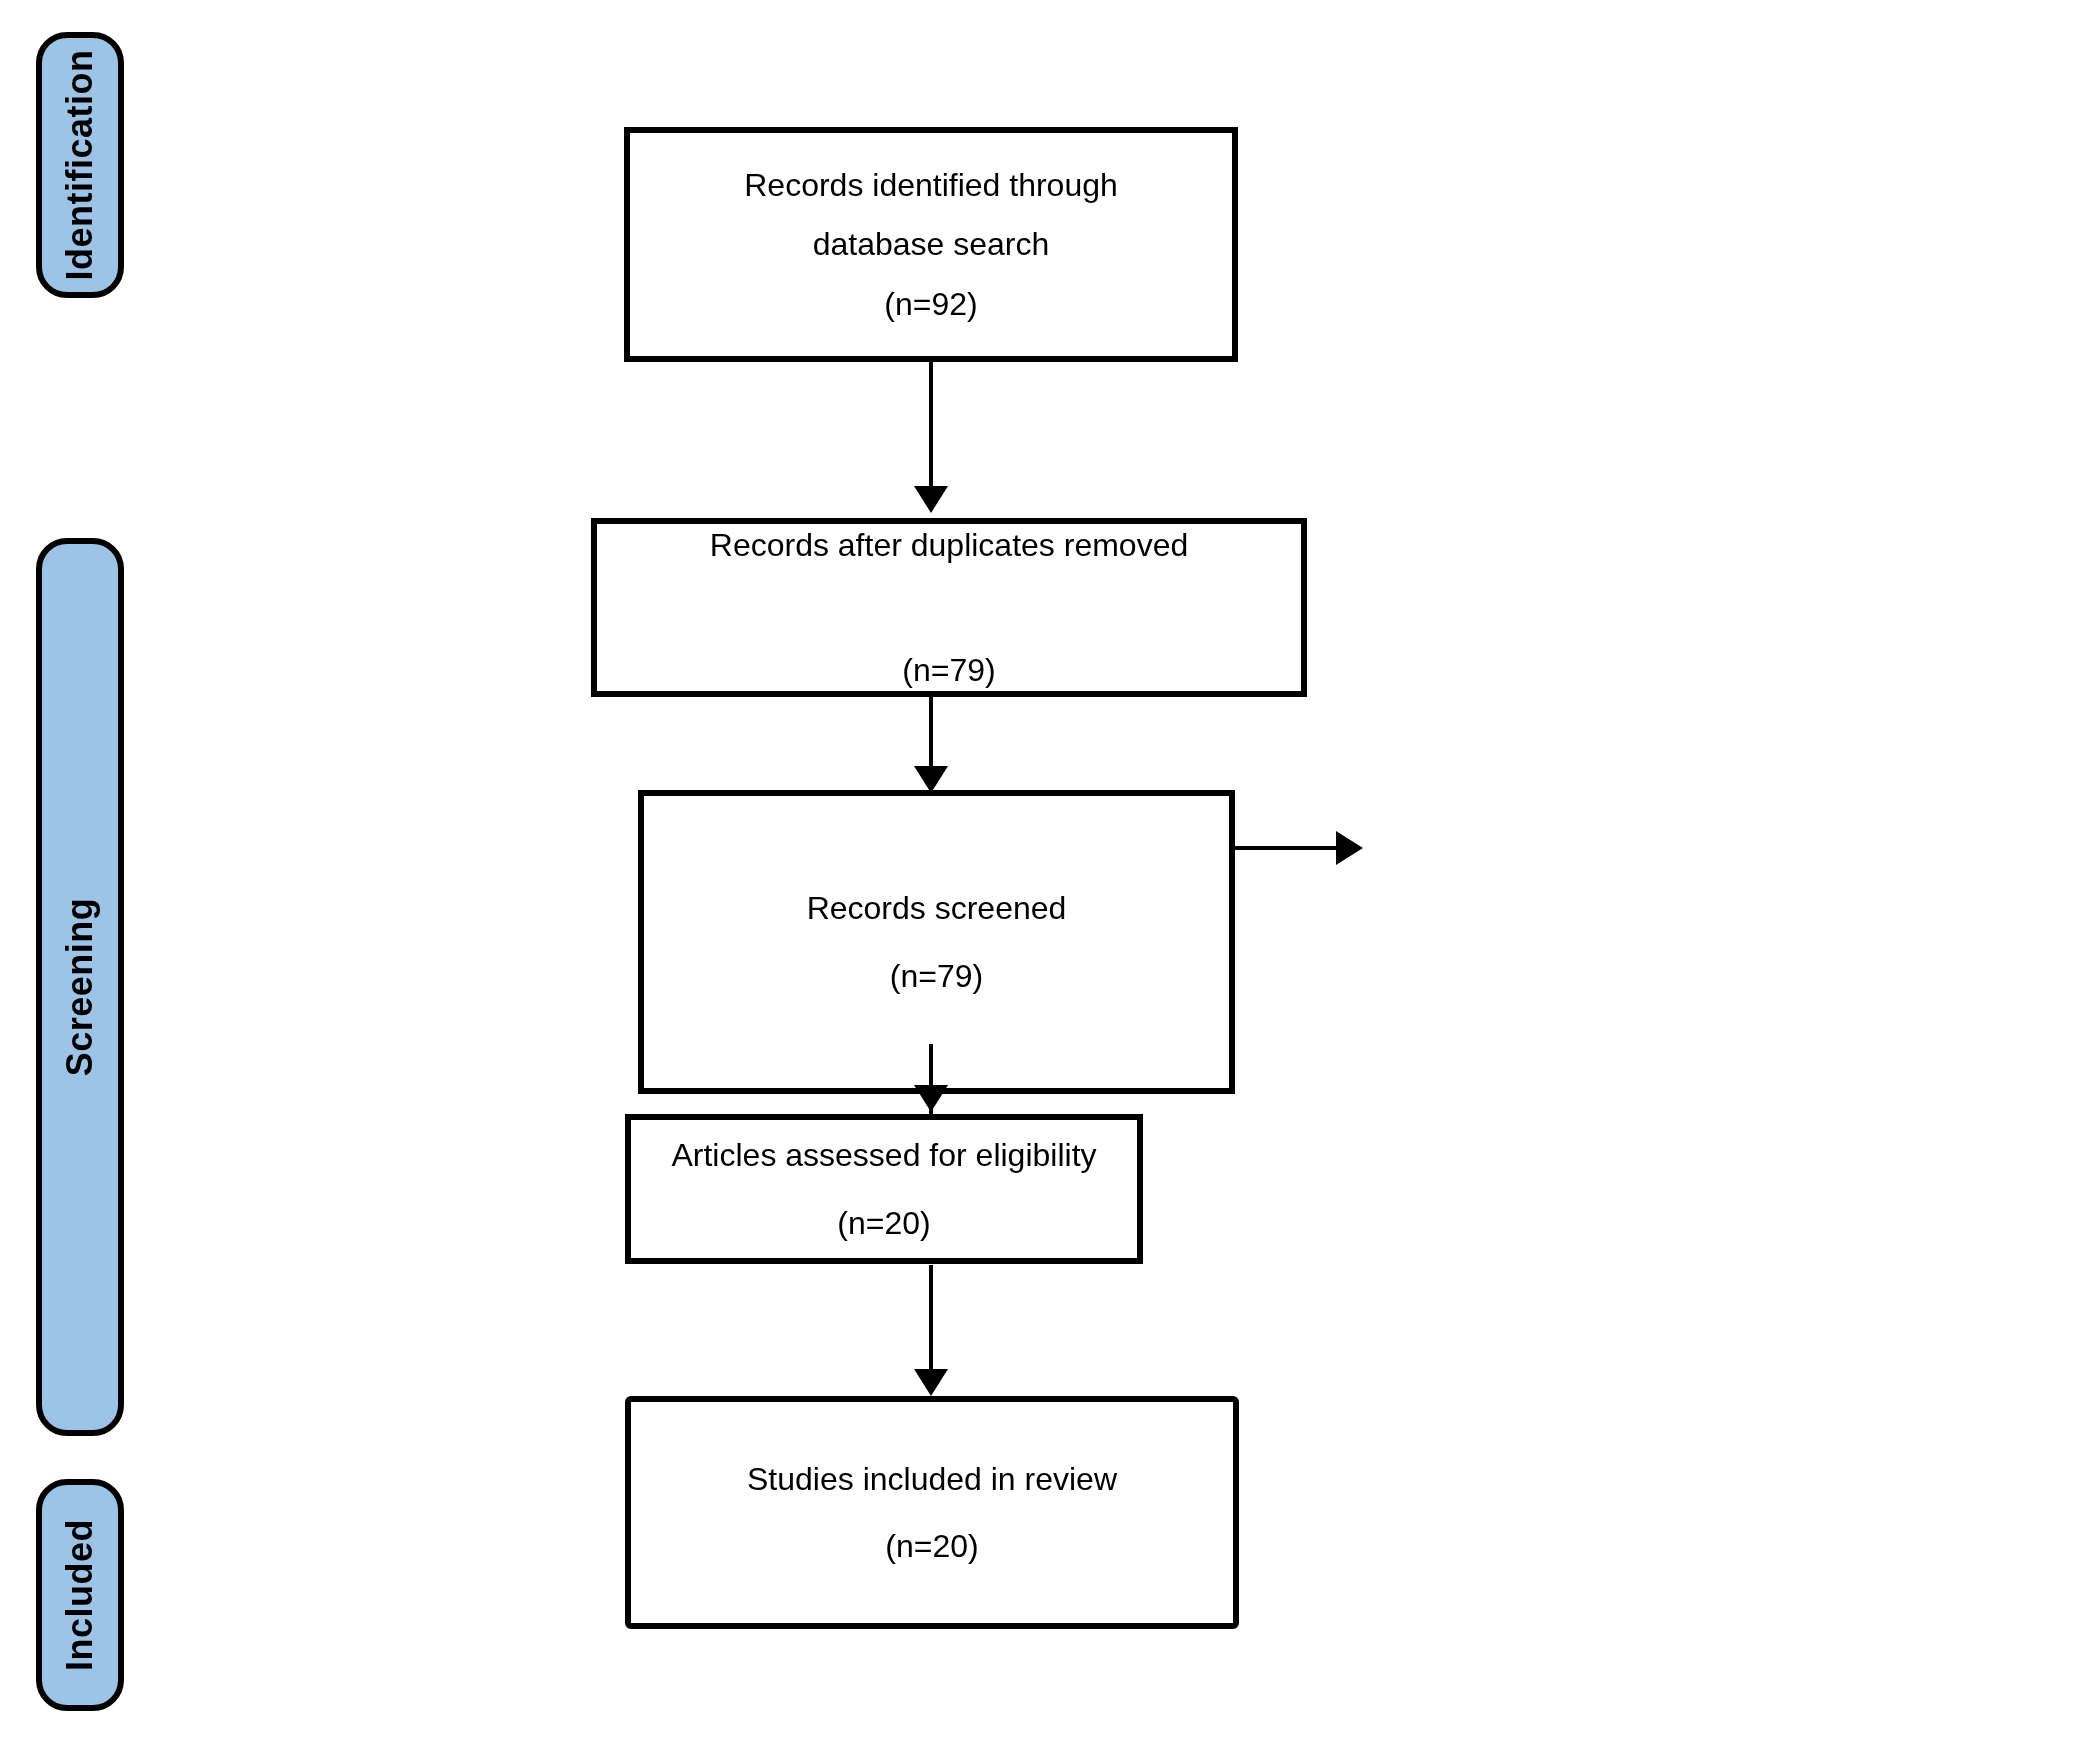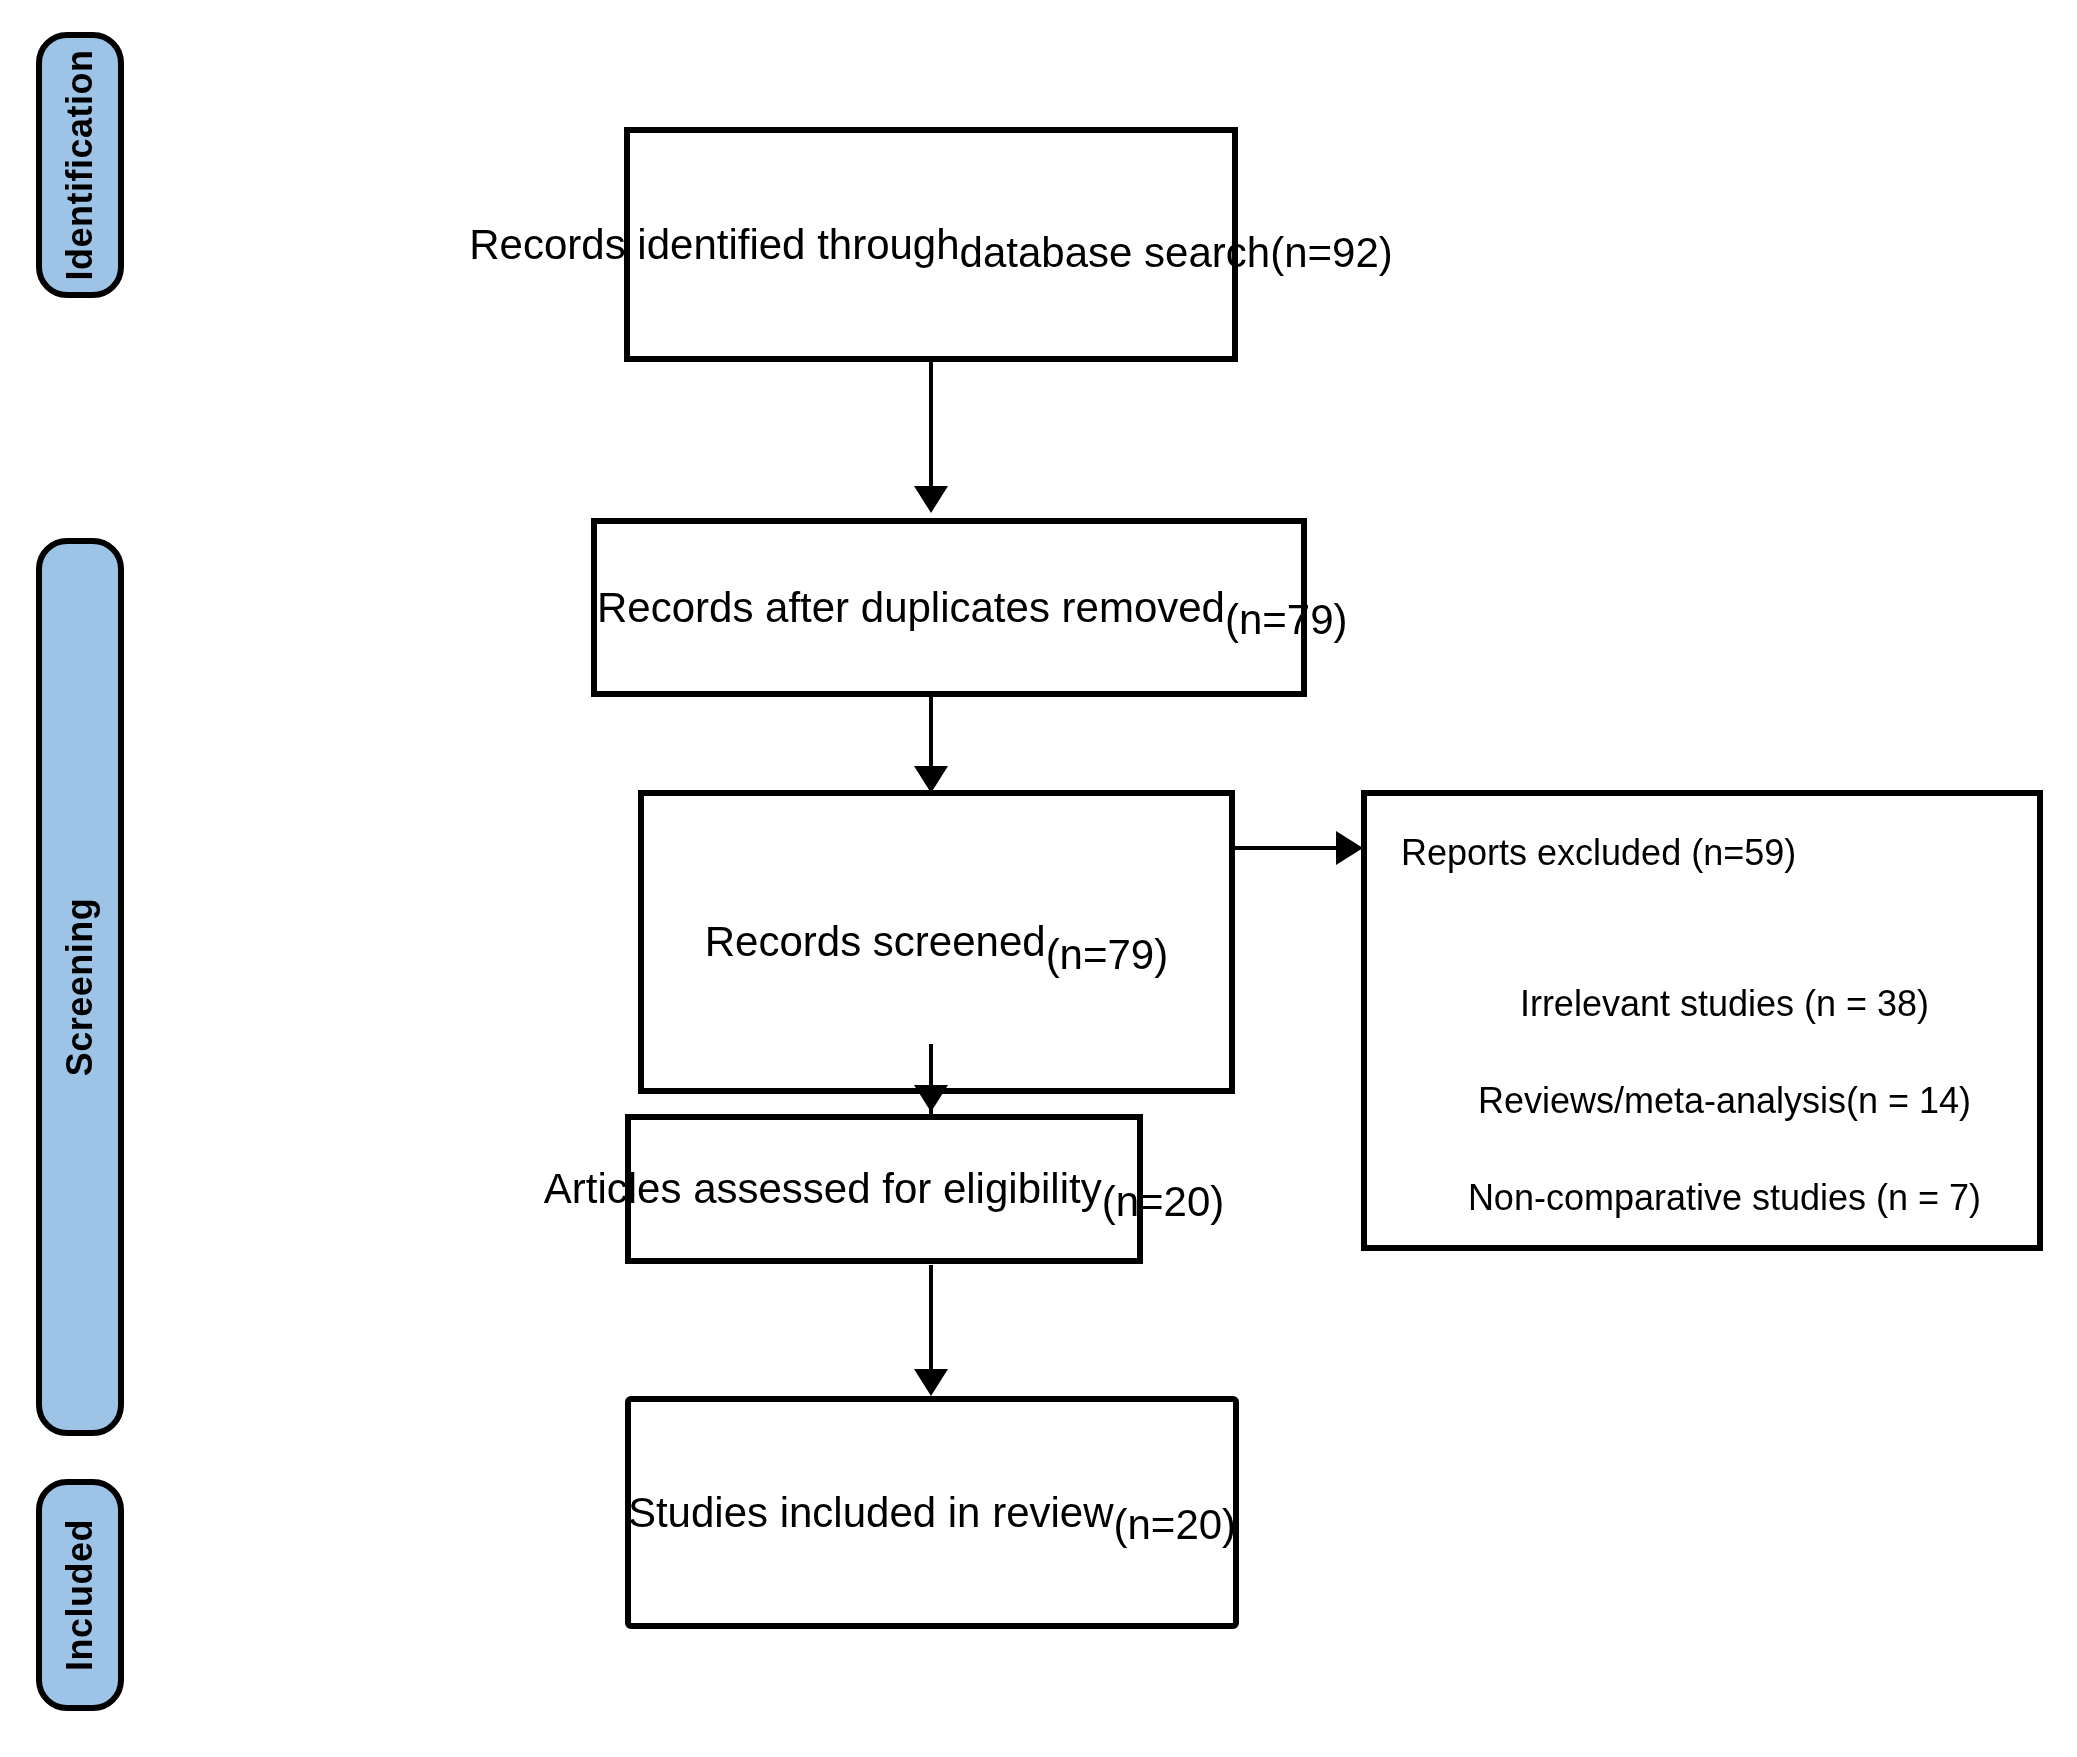--- a/index.html
+++ b/index.html
@@ -42,25 +42,25 @@
     line-height: 1;
   }
 
   
   .flow-box {
     position: absolute;
     background: #ffffff;
     border: 6.3px solid #000000;
     box-sizing: border-box;
     display: flex;
-    flex-direction: row;
+    flex-direction: column;
     align-items: center;
     justify-content: center;
     text-align: center;
-    font-size: 42px;
+    font-size: 32px;
     line-height: 1.32;
     color: #000000;
   }
   .flow-box .line {
     display: block;
     white-space: nowrap;
   }
   .flow-box .gap-line {
     margin-top: 25px;
   }
@@ -164,28 +164,20 @@
   <div class="arrow-down" style="left:914px; top:766px;"></div>
 
   <div class="flow-box" style="left:638px; top:790px; width:597px; height:304px;">
     <span class="line">Records screened</span>
     <span class="line gap-line">(n=79)</span>
   </div>
 
   <div class="h-line" style="left:1235px; top:846px; width:104px;"></div>
   <div class="arrow-right" style="left:1336px; top:831px;"></div>
 
-  <div class="excl-box" style="left:1361px; top:790px; width:682px; height:461px;">
-    <span class="excl-title">Reports excluded (n=59)</span>
-    <div class="excl-reasons">
-      <div class="reason">Irrelevant studies (n = 38)</div>
-      <div class="reason">Reviews/meta-analysis(n = 14)</div>
-      <div class="reason">Non-comparative studies (n = 7)</div>
-    </div>
-  </div>
 
   <div class="v-line" style="left:929px; top:1044px; height:70px;"></div>
   <div class="arrow-down" style="left:914px; top:1085px;"></div>
 
   <div class="flow-box" style="left:625px; top:1114px; width:518px; height:150px;">
     <span class="line">Articles assessed for eligibility</span>
     <span class="line gap-line">(n=20)</span>
   </div>
 
   <div class="v-line" style="left:929px; top:1265px; height:122px;"></div>

